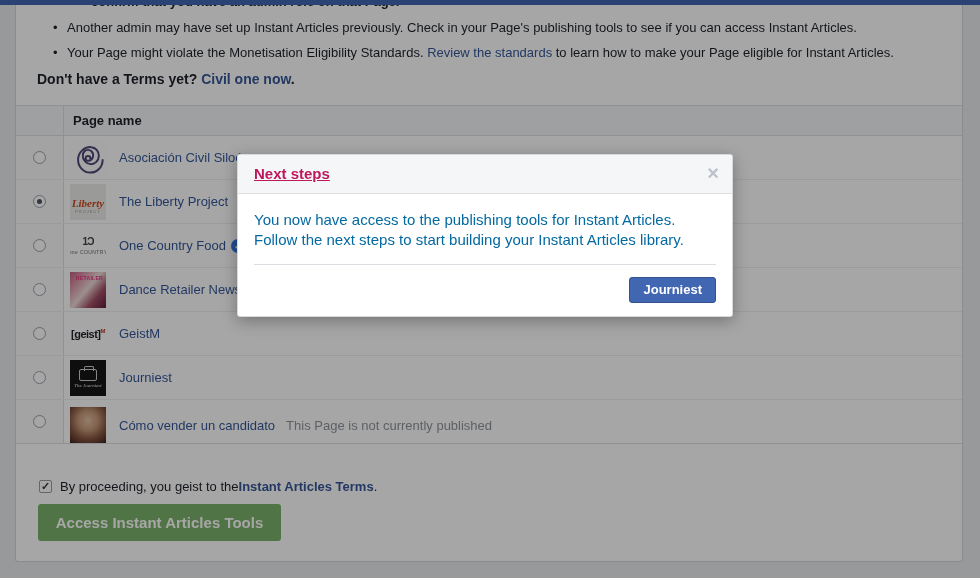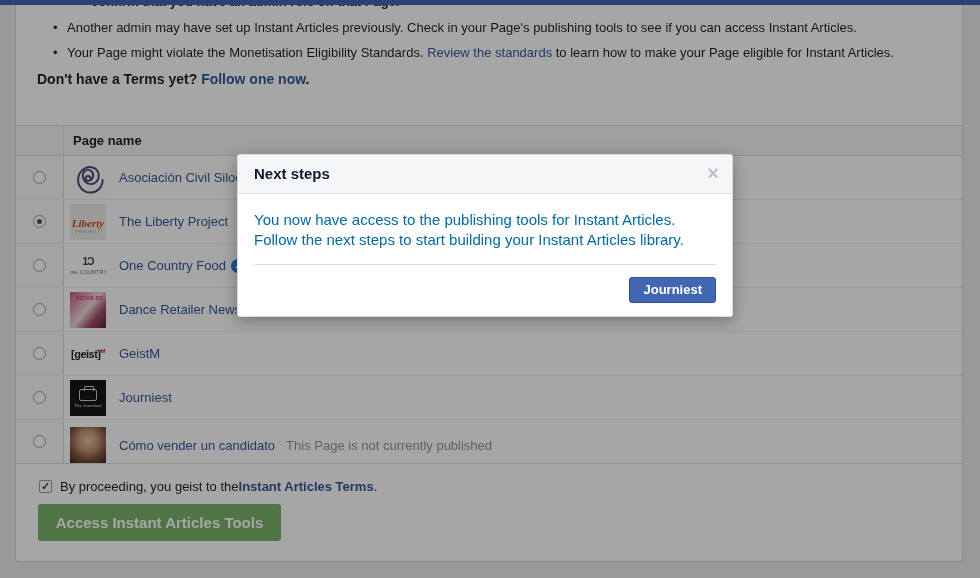--- a/index.html
+++ b/index.html
@@ -18,21 +18,21 @@
   .clipped-line { position:absolute; top:-6px; left:75px; font-size:13px; font-weight:bold; color:#1d2129; white-space:nowrap; }
   .bullet { position:absolute; left:51px; font-size:13px; color:#1d2129; white-space:nowrap; }
   .bullet::before { content:"•"; position:absolute; left:-14px; color:#1d2129; }
   .bullet.b1 { top:20px; }
   .bullet.b2 { top:45px; }
   .link { color:#365899; text-decoration:none; cursor:pointer; }
   .no-page { position:absolute; left:21px; top:71px; font-size:14px; font-weight:bold; }
   .no-page .link { font-weight:bold; }
 
   
-  .pages-table { position:absolute; left:0; top:125px; width:946px; border-top:1px solid #dddfe2; }
+  .pages-table { position:absolute; left:0; top:105px; width:946px; border-top:1px solid #dddfe2; }
   .t-header { display:flex; height:30px; background:#f5f6f7; border-bottom:1px solid #dddfe2; align-items:center; }
   .t-row { display:flex; height:44px; align-items:center; border-bottom:1px solid #eceef0; }
   .t-row:last-child { border-bottom:1px solid #dddfe2;align-items:flex-end; }
   .radio-cell { width:48px; align-self:stretch; flex:none; display:flex; align-items:center; justify-content:center; border-right:1px solid #dddfe2; background:#fafbfc; }
   .t-header .radio-cell { background:transparent; }
   .name-cell { flex:1; display:flex; align-items:center; padding-left:6px; }
   .t-header .name-cell { padding-left:9px; font-size:13px; font-weight:bold; color:#1d2129; }
   .radio { width:13px; height:13px; border-radius:50%; background:#fff; border:1px solid #9aa0a8; position:relative; cursor:pointer; }
   .radio.checked::after { content:""; position:absolute; left:3px; top:3px; width:5px; height:5px; border-radius:50%; background:#4e5560; }
   .logo { width:36px; height:36px; flex:none; margin-right:13px; display:flex; flex-direction:column; align-items:center; justify-content:center; overflow:hidden; }
@@ -69,21 +69,21 @@
   }
 
   
   .backdrop { position:absolute; inset:0; background:rgba(0,0,0,0.35); z-index:50; }
   .modal {
     position:absolute; left:237px; top:154px; width:496px; z-index:100;
     background:#fff; border-radius:3px; box-shadow:0 4px 16px rgba(0,0,0,0.3);
     border:1px solid rgba(0,0,0,0.15);
   }
   .modal-header { position:relative; background:#f5f6f7; border-bottom:1px solid #dddfe2; border-radius:3px 3px 0 0; padding:10px 16px; }
-  .modal-title { font-size:15px; font-weight:bold; color:#0f172a; }
+  .modal-title { font-size:15px; font-weight:bold; color:#be185d;text-decoration:underline; }
   .modal-close { position:absolute; right:13px; top:7px; font-size:20px; font-weight:bold; color:#bdc1c9; cursor:pointer; line-height:22px; }
   .modal-body { padding:16px 16px 15px 16px; font-size:15px; line-height:19.5px; color:#0369a1; }
   .modal-divider { border:none; border-top:1px solid #dadde1; margin:0 16px; }
   .modal-footer { padding:12px 16px 13px 16px; text-align:right; }
   .continue-button {
     background:#4267b2; color:#fff; border:1px solid #35518d; border-radius:3px;
     font-family:"Liberation Sans", sans-serif; font-size:13px; font-weight:bold;
     padding:4px 13px 5px 13px; cursor:pointer;
   }
 </style>
@@ -94,21 +94,21 @@
 
   <div class="topbar"></div>
 
   <div class="card">
 
     <div class="clipped-line">confirm that you have an admin role on that Page.</div>
 
     <div class="bullet b1">Another admin may have set up Instant Articles previously. Check in your Page's publishing tools to see if you can access Instant Articles.</div>
     <div class="bullet b2"><span>Your Page might violate the Monetisation Eligibility Standards. </span><span class="link">Review the standards</span><span> to learn how to make your Page eligible for Instant Articles.</span></div>
 
-    <div class="no-page"><span>Don't have a Terms yet? </span><span class="link">Follow one now</span><span>.</span></div>
+    <div class="no-page"><span>Don't have a Terms yet? </span><span class="link">Civil one now</span><span>.</span></div>
 
     <div class="pages-table">
       <div class="t-header">
         <div class="radio-cell"></div>
         <div class="name-cell">Page name</div>
       </div>
 
       <div class="t-row">
         <div class="radio-cell">
             <span class="radio"></span>

